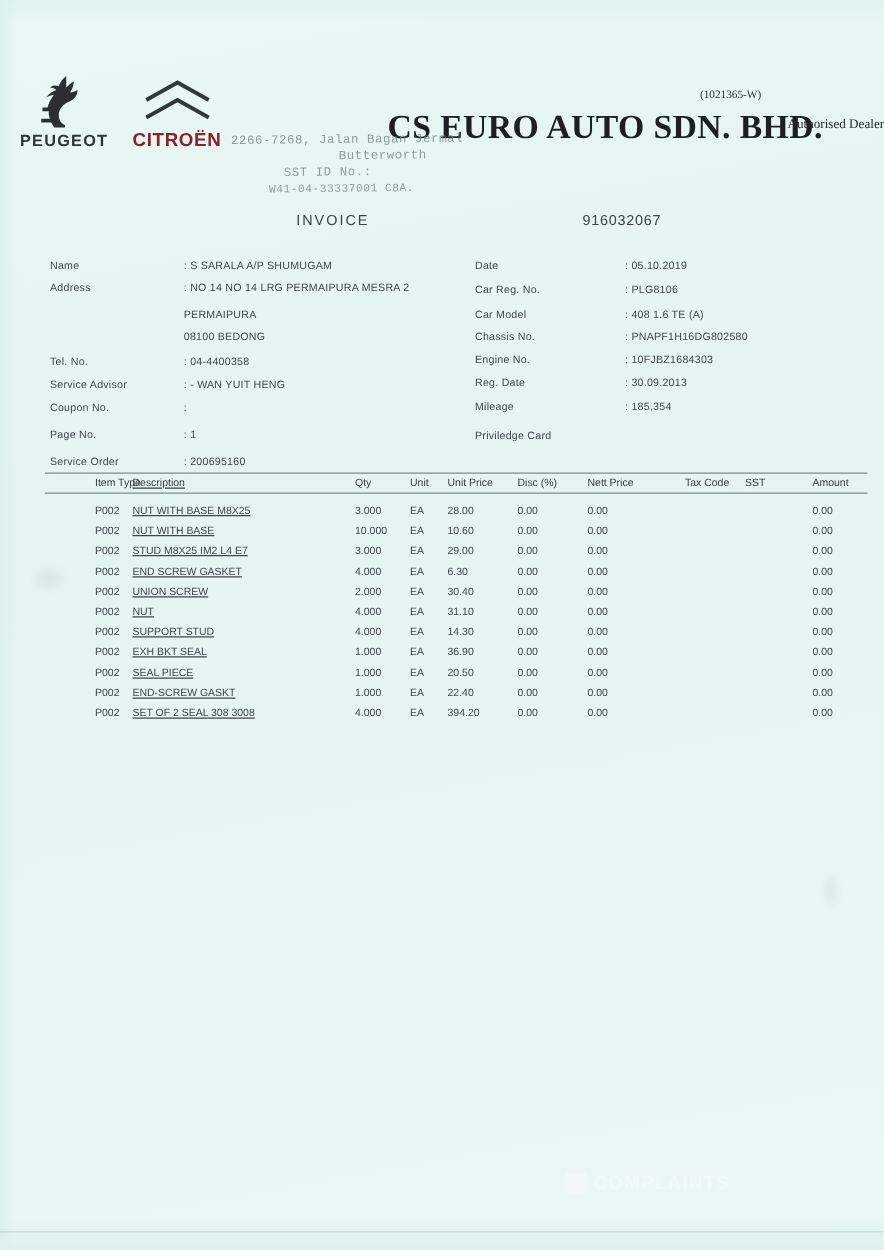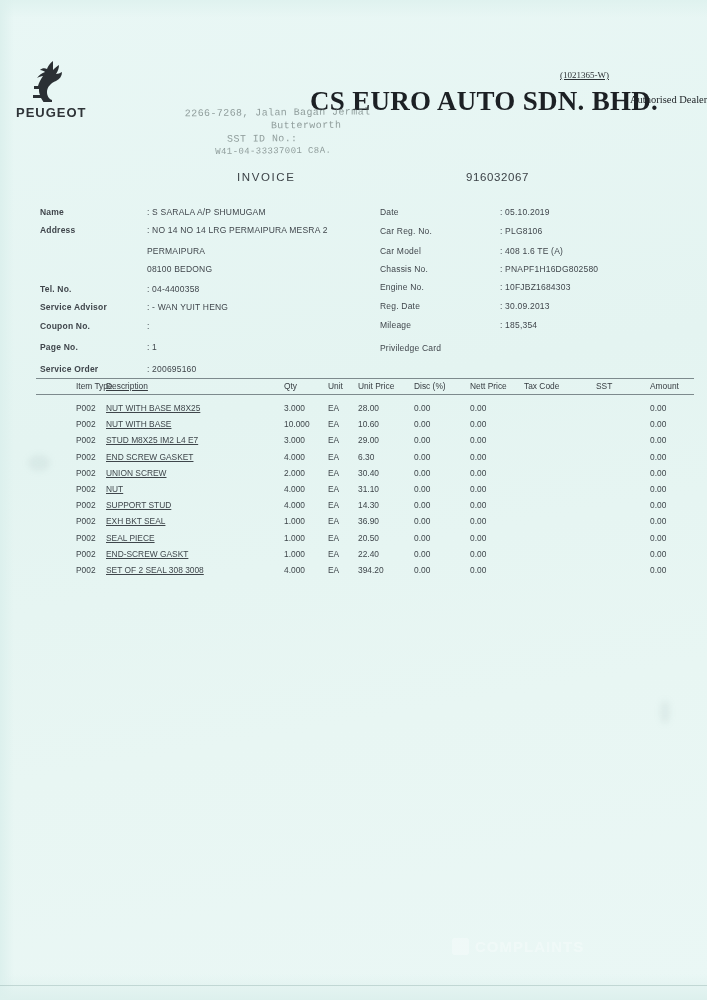--- a/index.html
+++ b/index.html
@@ -92,21 +92,20 @@
     color: #1c2024;
     white-space: nowrap;
   }
   .reg-no {
     position: absolute;
     left: 560px;
     top: 12px;
     font-family: "Liberation Serif", serif;
     font-size: 9px;
     color: #2c3135;
-    text-decoration: underline;
   }
   .authorised {
     position: absolute;
     left: 630px;
     top: 36px;
     font-family: "Liberation Serif", serif;
     font-size: 10.5px;
     color: #22262a;
     white-space: nowrap;
   }
@@ -156,21 +155,21 @@
   .field {
     position: absolute;
     font-size: 8.5px;
     color: #40464c;
     letter-spacing: .2px;
     white-space: nowrap;
   }
   .field .lbl { position: absolute; left: 0; top: 0; }
   .field .val { position: absolute; left: 0; top: 0; }
 
-  .col-left .lbl { left: 40px; font-weight: bold; }
+  .col-left .lbl { left: 40px; }
   .col-left .val { left: 147px; }
   .col-right .lbl { left: 380px; }
   .col-right .val { left: 500px; }
 
   
   .table {
     position: absolute;
     left: 36px;
     top: 378px;
     width: 658px;
@@ -197,21 +196,21 @@
     top: 3px;
   }
   .thead .cell { top: 3px; color: #363c41; }
   .c-item   { left: 2px; margin-left: 38px; }
   .c-desc   { left: 70px; text-decoration: underline; }
   .c-qty    { left: 248px; }
   .c-unit   { left: 292px; text-align: right; }
   .c-price  { left: 322px; }
   .c-disc   { left: 378px; }
   .c-nett   { left: 434px; }
-  .c-tax    { left: 488px; }
+  .c-tax    { left: 512px; }
   .c-sst    { left: 560px; }
   .c-amt    { left: 614px; }
   .thead .c-qty { left: 248px; }
   .thead .c-amt { left: 614px; }
 
   
   .watermark {
     position: absolute;
     left: 452px;
     top: 938px;
@@ -260,20 +259,31 @@
             <g fill="#2b3034">
               <path d="M30 3 c-3 2 -5 5 -6 8 -2 -1 -5 -1 -7 1 2 0 4 1 5 2 -3 1 -6 3 -8 6 2 -1 4 -2 6 -2 -2 3 -4 6 -5 10 l-4 0 0 3 5 0 c0 2 0 4 1 6 l-7 0 0 3 8 0 c1 2 2 3 3 5 l-10 0 0 3 13 0 2 -3 c1 1 2 1 3 1 l0 -4 c-3 -1 -5 -4 -5 -8 0 -5 4 -9 9 -11 4 -2 6 -5 6 -9 -2 1 -4 2 -6 2 2 -3 3 -6 3 -9 -2 1 -4 3 -6 5z"></path>
             </g>
           </svg>
         </div>
         <div class="logo-word">PEUGEOT</div>
       </div>
 
       <div class="logo-gap"></div>
 
+      <div class="logo-block">
+        <div class="citroen-mark">
+          <svg width="74" height="44" viewBox="0 0 74 44">
+            <g fill="none" stroke="#32373b" stroke-width="3">
+              <path d="M12 22 L37 8 L62 22"></path>
+              <path d="M12 36 L37 22 L62 36"></path>
+            </g>
+          </svg>
+        </div>
+        <div class="citroen-word">CITROËN</div>
+      </div>
 
       <div class="logo-gap"></div>
 
     </div>
 
     <div class="reg-no">(1021365-W)</div>
     <div class="company-name">CS EURO AUTO SDN. BHD.</div>
     <div class="authorised">Authorised Dealer</div>
 
     <div class="addr-stamp">

